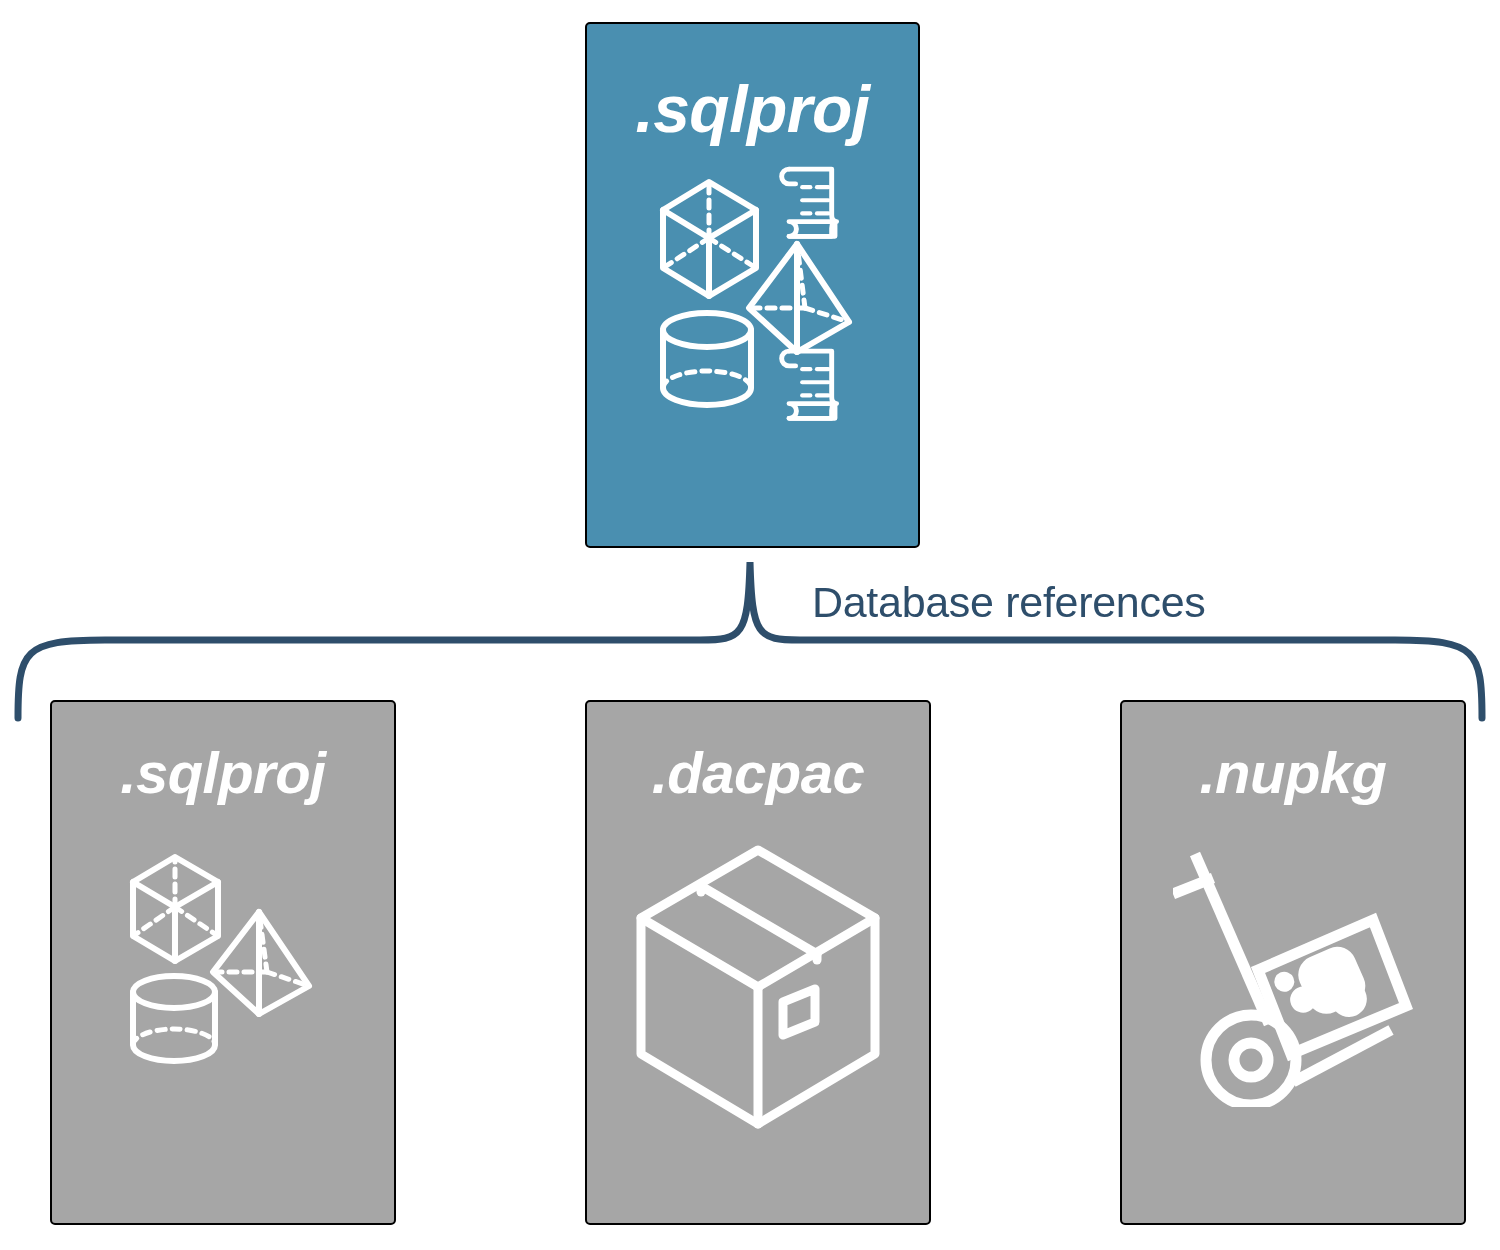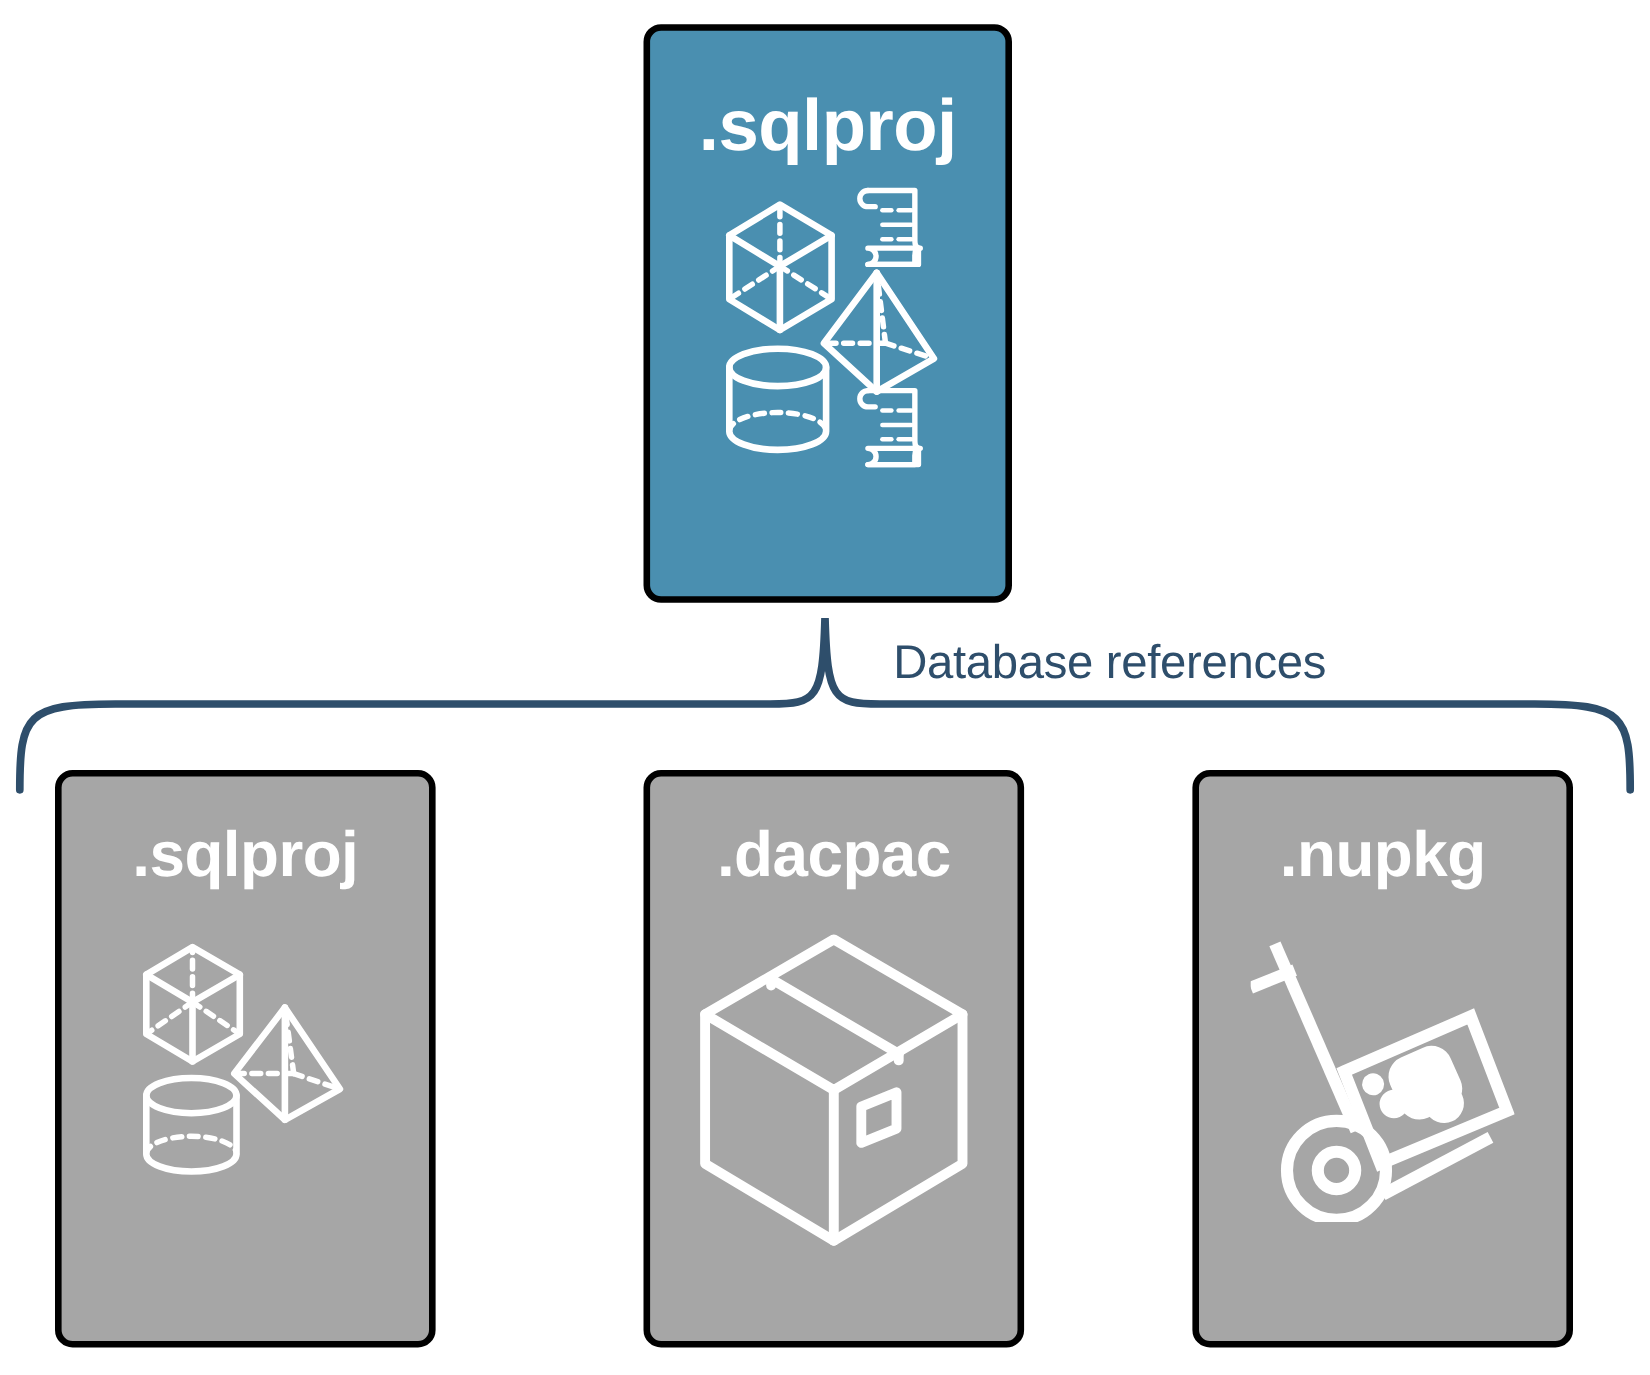--- a/index.html
+++ b/index.html
@@ -16,23 +16,24 @@
   }
   #stage {
     position: absolute;
     left: 0; top: 0;
     width: 1500px;
     height: 1250px;
   }
   .card {
     position: absolute;
     box-sizing: border-box;
-    border: 6px solid #000000;
-    border-radius: 16px;
+    border: 2px solid #000000;
+    border-radius: 5px;
     display: block;
+    font-style: italic;
   }
   .card-title {
     position: absolute;
     left: 0;
     width: 100%;
     text-align: center;
     color: #ffffff;
     font-weight: bold;
     letter-spacing: -0.5px;
     line-height: 1;
@@ -64,21 +65,21 @@
 
   
   .node-leaf {
     top: 700px;
     width: 346px;
     height: 525px;
     background: #a6a6a6;
   }
   #node-sqlproj-ref  { left: 50px; }
   #node-dacpac-ref   { left: 585px; padding-left: 28px; }
-  #node-nupkg-ref    { left: 1084px; padding-left: 11px; }
+  #node-nupkg-ref    { left: 1120px; padding-left: 11px; }
 
   .node-leaf .card-title {
     top: 42px;
     font-size: 58px;
   }
   .node-leaf .card-icon {
     top: 140px;
   }
 
   

